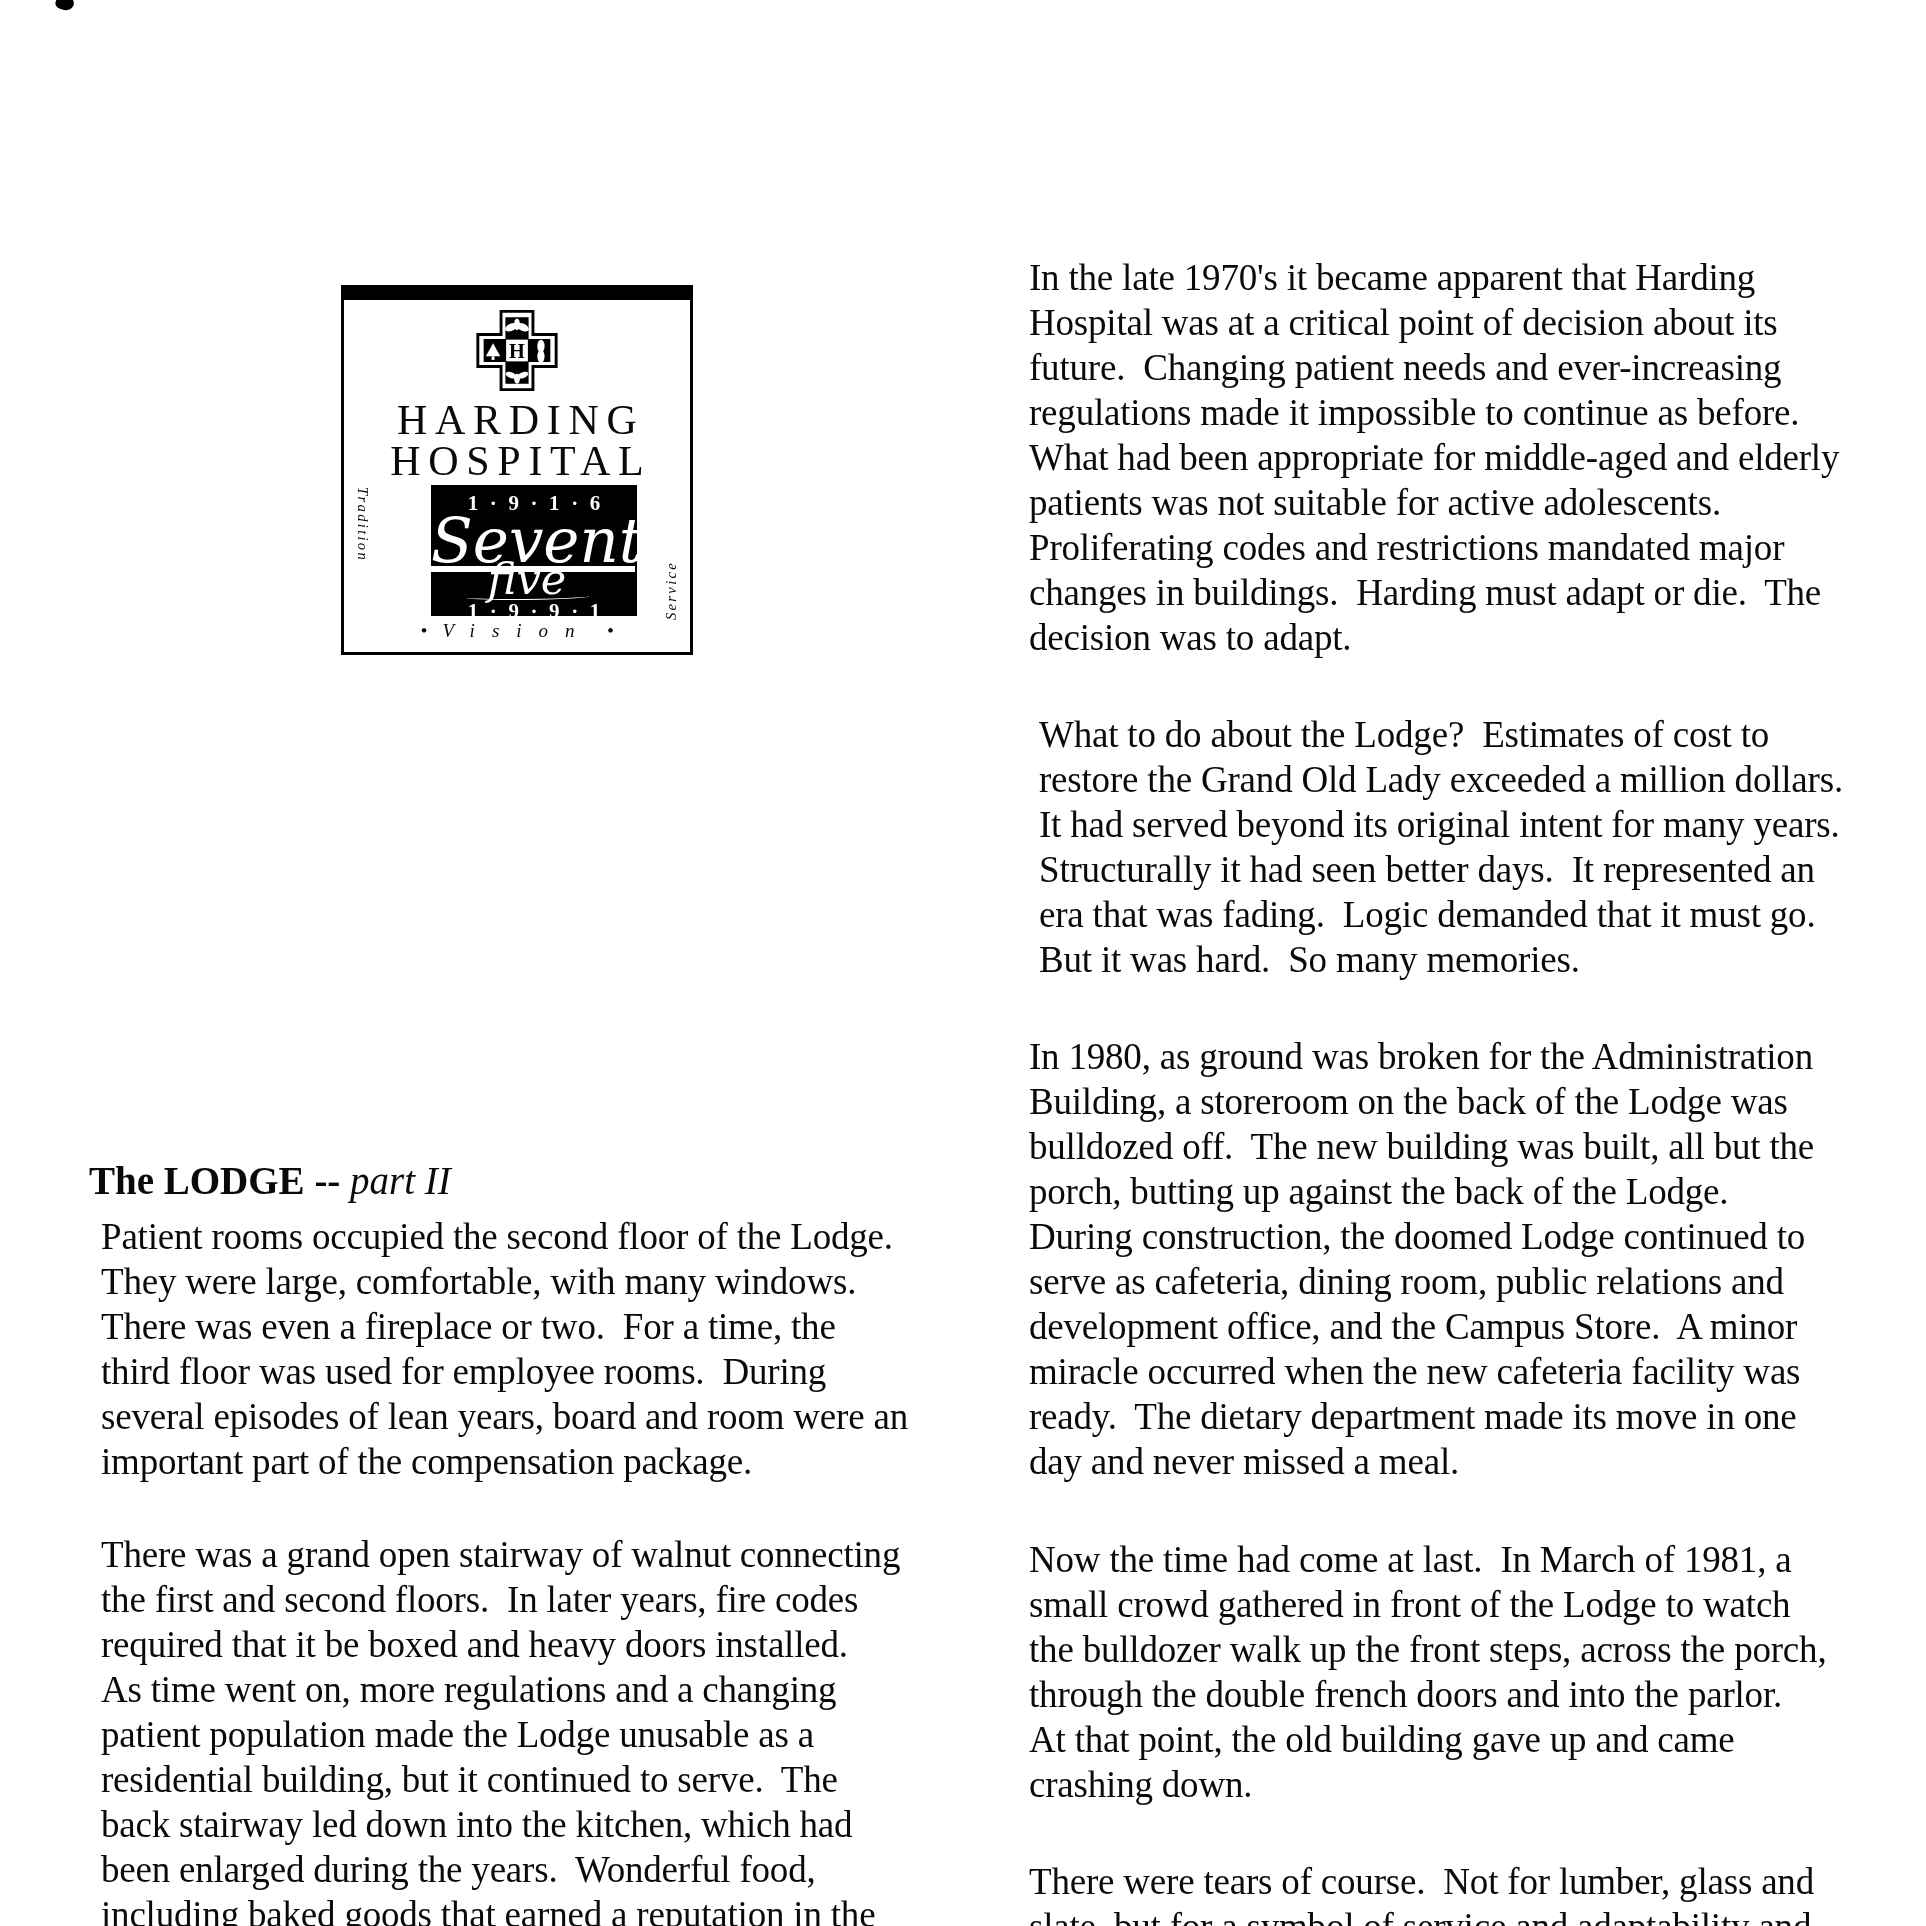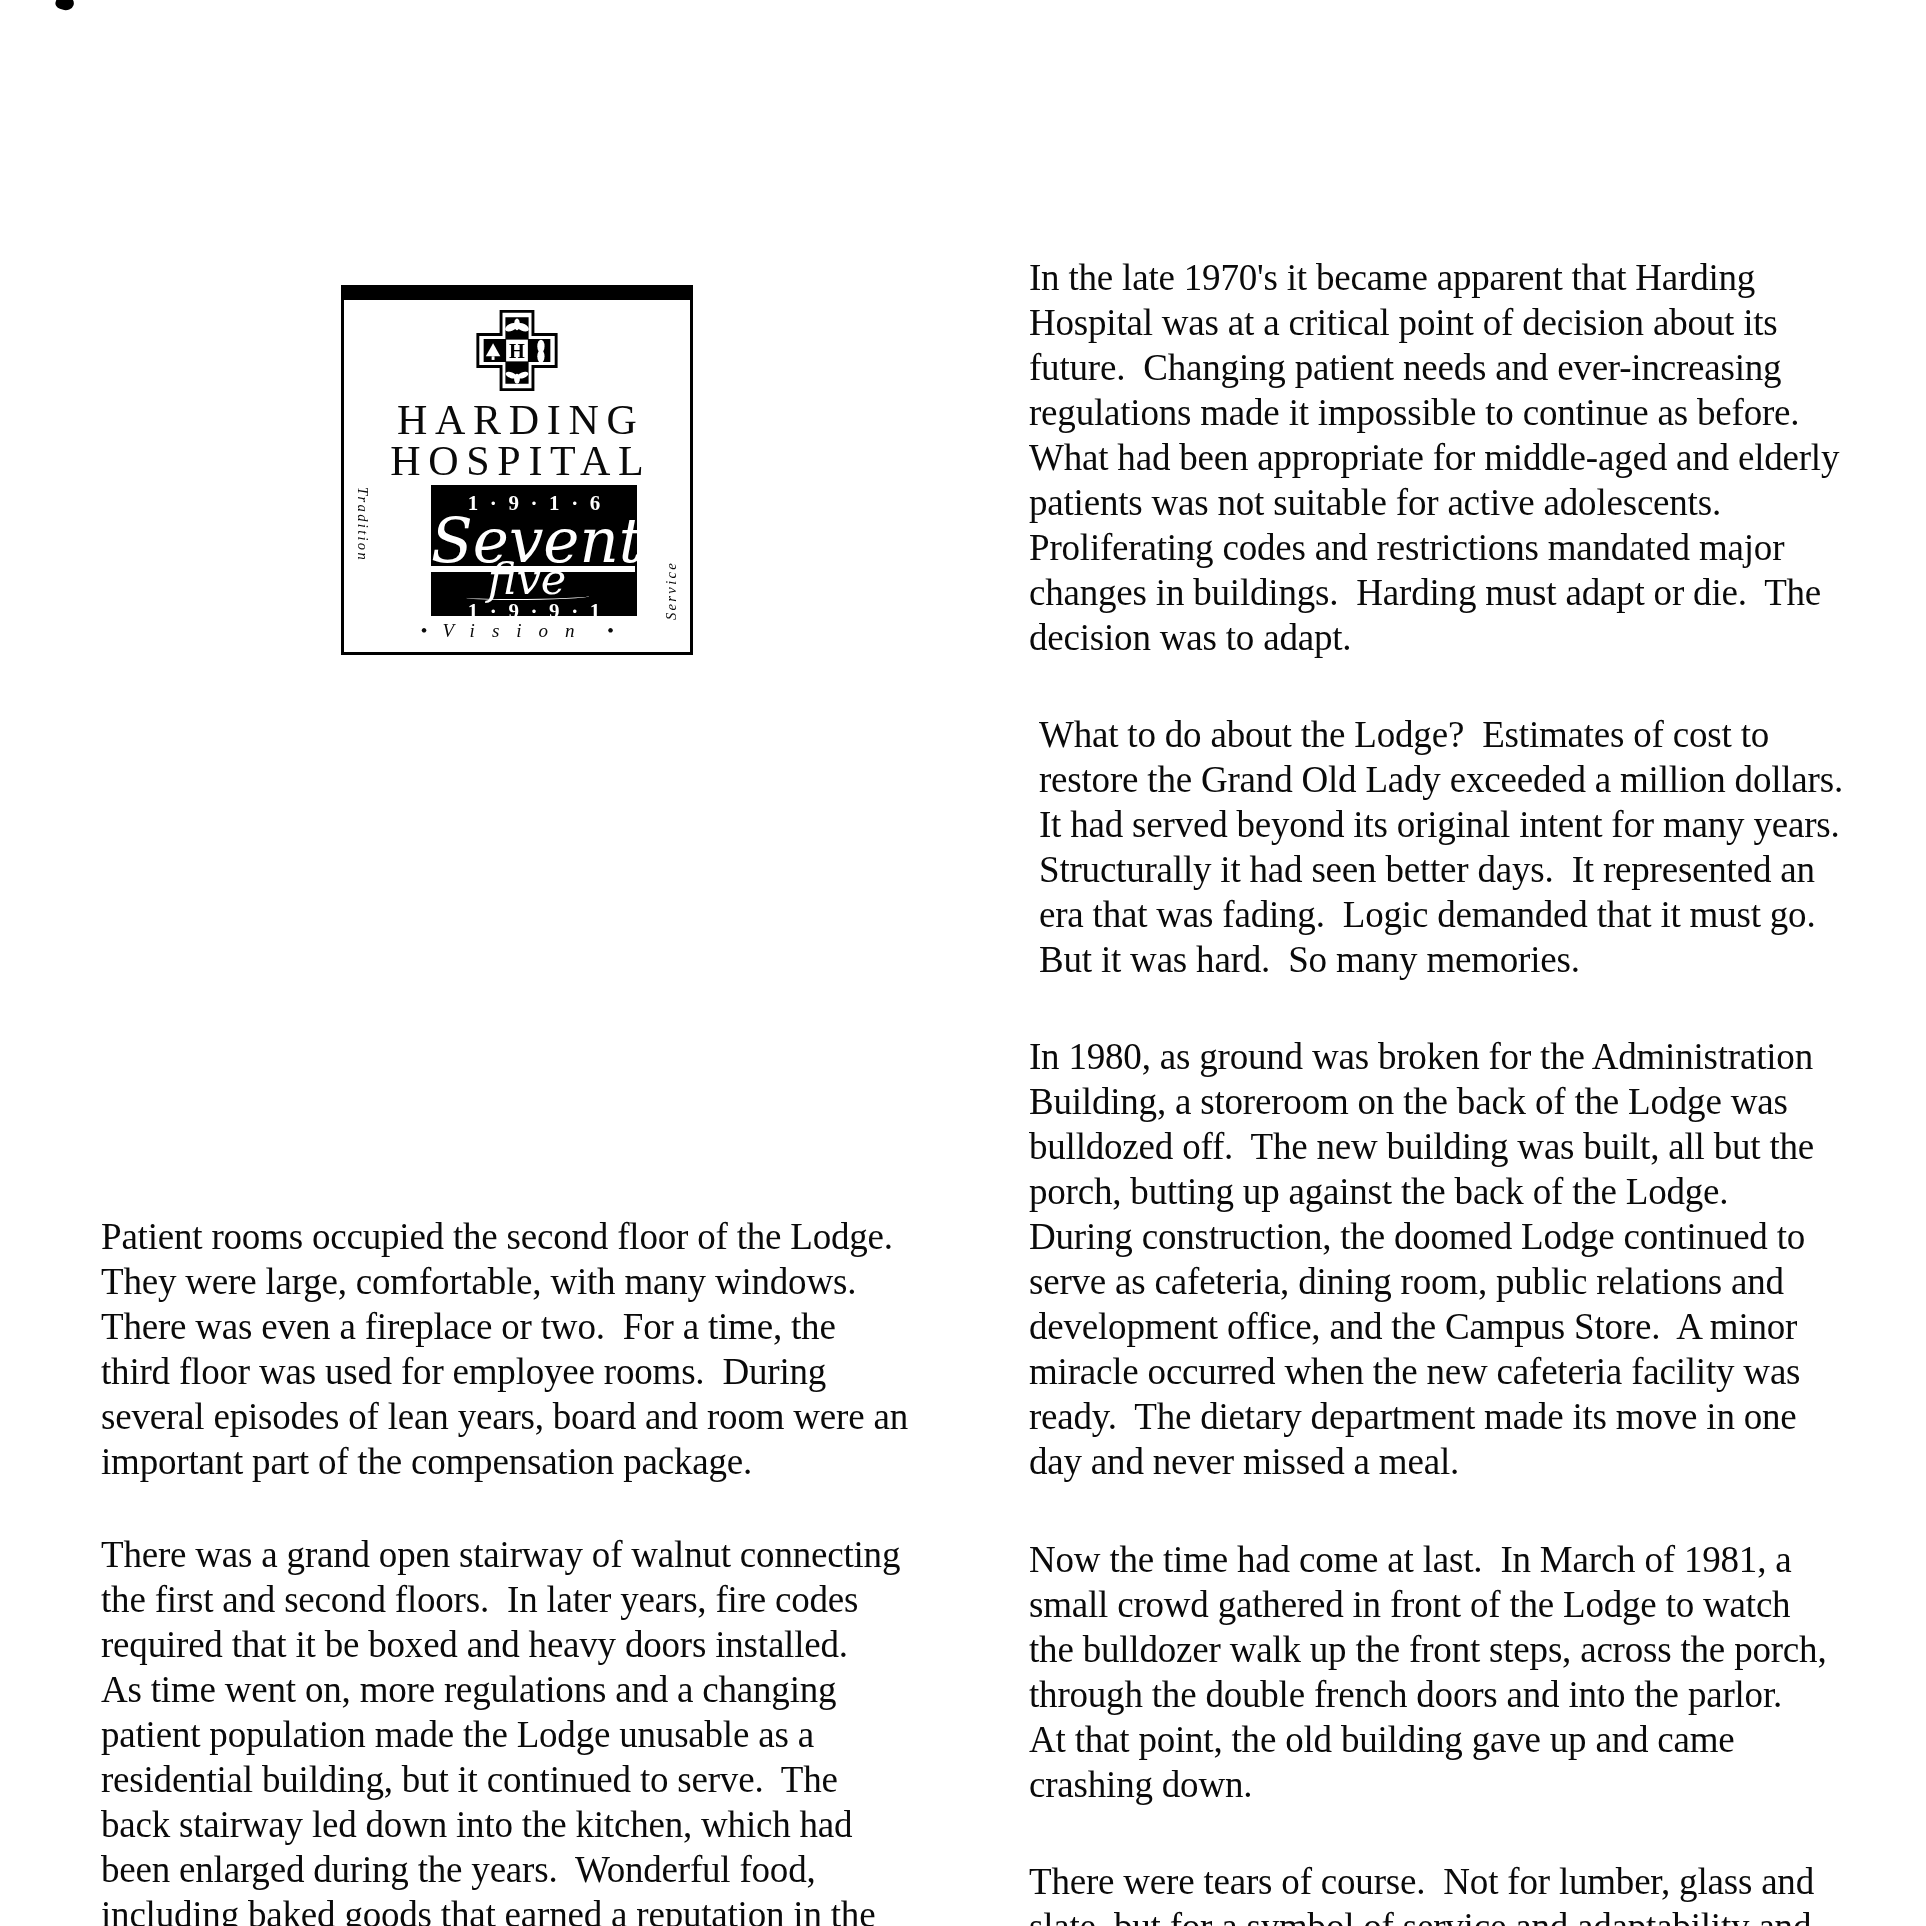--- a/index.html
+++ b/index.html
@@ -180,20 +180,23 @@
         </div>
         <div class="logo-vert vright">Service</div>
       </div>
 
       <div class="logo-vision">
         <span>•</span><span class="vision-word">Vision</span><span>•</span>
       </div>
     </div>
 
 
+    <div class="subhead">
+      <span class="sub-bold">The LODGE</span><span class="sub-bold"> -- </span><span class="sub-italic">part II</span>
+    </div>
 
     <p class="para lp1">Patient rooms occupied the second floor of the Lodge.
 They were large, comfortable, with many windows.
 There was even a fireplace or two.  For a time, the
 third floor was used for employee rooms.  During
 several episodes of lean years, board and room were an
 important part of the compensation package.</p>
     <p class="para lp2">There was a grand open stairway of walnut connecting
 the first and second floors.  In later years, fire codes
 required that it be boxed and heavy doors installed.

